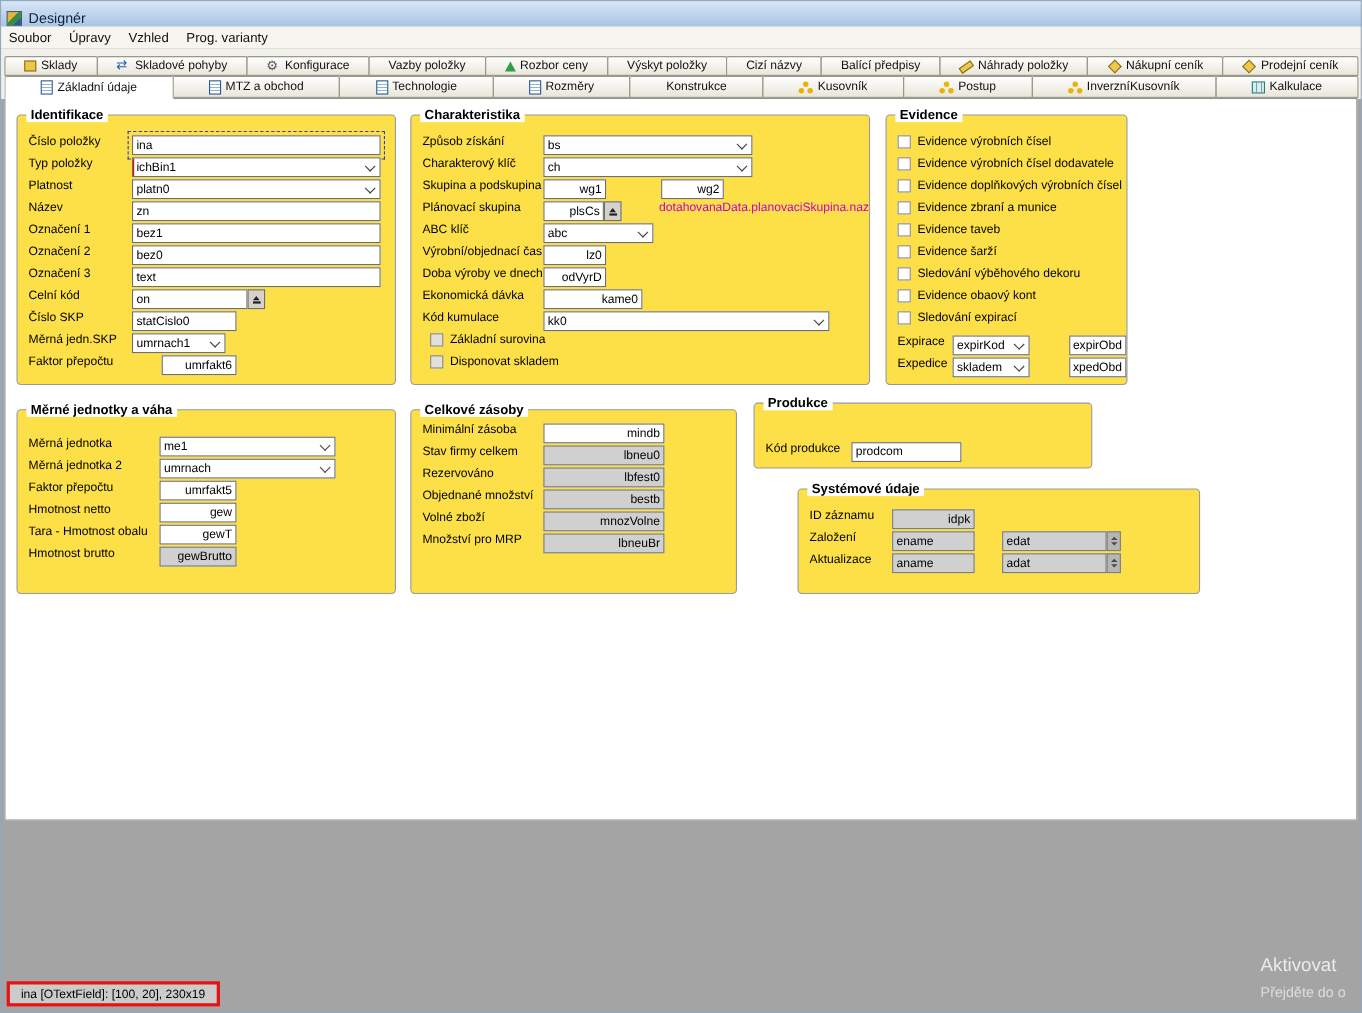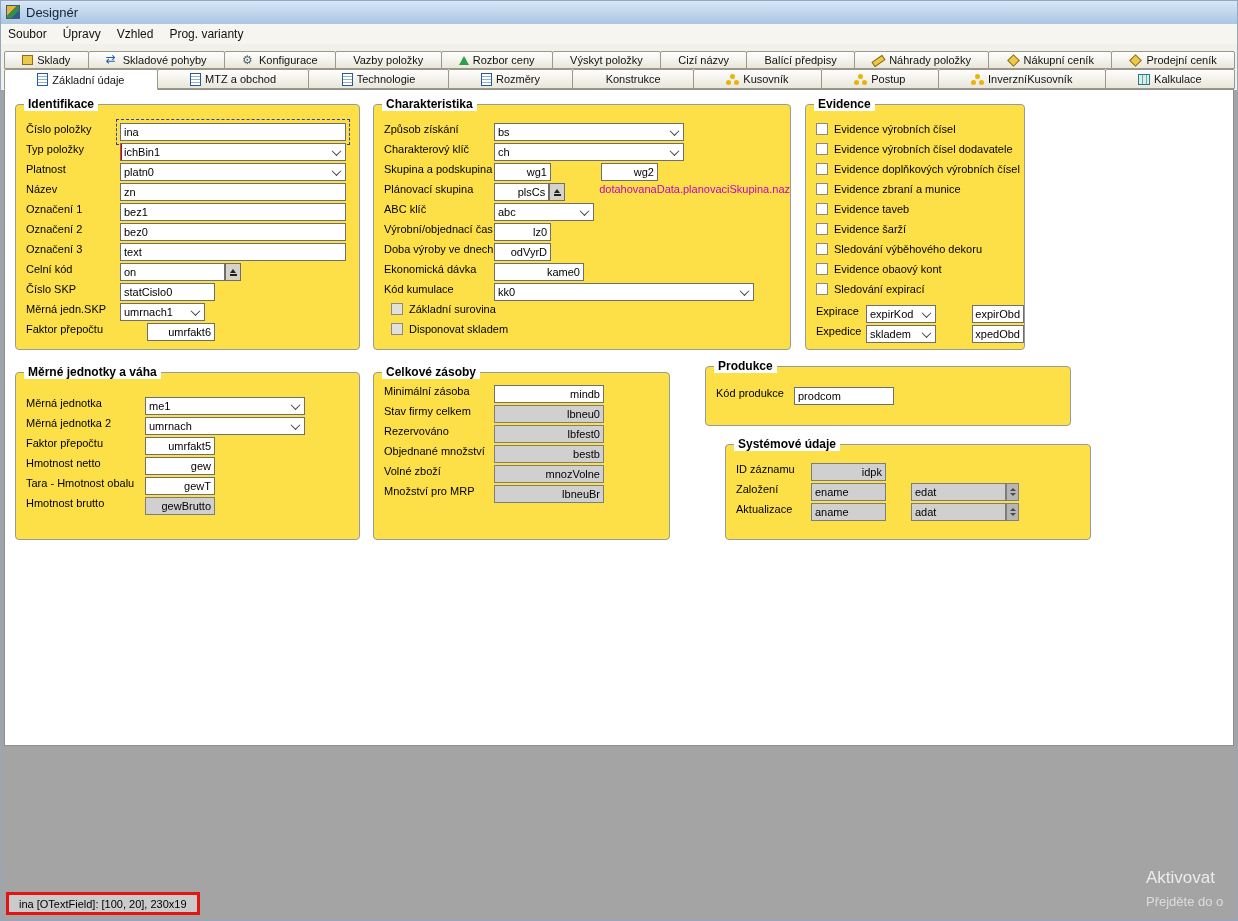--- a/index.html
+++ b/index.html
@@ -1,21 +1,21 @@
 <!DOCTYPE html>
 <html><head>
 <meta charset="utf-8">
 <style>
   html,body{margin:0;padding:0}
   body{font-family:"Liberation Sans","DejaVu Sans",sans-serif;background:#7c7c7c}
   .app{position:relative;width:1238px;height:921px;overflow:hidden;background:#a4a4a4}
   .frame{position:absolute;inset:0;border:1px solid #93a8c0;pointer-events:none;z-index:50}
 
   
-  .titlebar{position:absolute;top:0;left:0;right:0;height:24px;background:linear-gradient(#dae7f6,#a9c6e4);display:flex;align-items:center;padding-left:6px;font-size:13px;color:#10233a;box-sizing:border-box}
+  .titlebar{position:absolute;top:0;left:0;right:0;height:24px;background:linear-gradient(#dae7f6,#a9c6e4);display:flex;align-items:flex-end;padding-left:6px;font-size:13px;color:#10233a;box-sizing:border-box}
   .appicon{width:14px;height:14px;margin-right:6px;background:linear-gradient(135deg,#e4b33a 0 40%,#3a8a4a 40% 70%,#2a5a95 70%);border:1px solid #4a5a6a;box-sizing:border-box;flex:none}
 
   
   .menubar{position:absolute;top:24px;left:0;right:0;height:20px;background:#f6f5f0;display:flex;align-items:flex-end;font-size:12px;color:#111}
   .menu-item{padding:0 8px;height:100%;display:flex;align-items:center;cursor:default}
 
   .tabarea{position:absolute;top:44px;left:0;right:0;height:46px;background:#f1f0ea}
 
   
   .tabrow{position:absolute;left:4px;right:4px;display:flex}
@@ -42,21 +42,21 @@
 
   
   .content{position:absolute;top:89px;left:4px;width:1230px;height:657px;background:#fff;border:1px solid #8f8f8f;box-sizing:border-box;z-index:1}
   .group{position:absolute;border:1px solid #9a9a9a;border-radius:4px;background:#fde047;padding:18px 0 0 10px;box-sizing:border-box}
   .legend{position:absolute;top:-8px;left:8px;background:#fff;padding:0 4px;font-weight:bold;font-size:12px;color:#000;white-space:nowrap}
   .g-ident{left:10px;top:14px;width:345px;height:246px}
   .g-char{left:368px;top:14px;width:418px;height:246px}
   .g-evid{left:800px;top:14px;width:220px;height:246px}
   .g-mj{left:10px;top:282px;width:345px;height:168px;padding-top:24px}
   .g-zas{left:368px;top:282px;width:297px;height:168px;padding-top:12px}
-  .g-prod{left:700px;top:276px;width:366px;height:60px;padding-top:20px}
+  .g-prod{left:680px;top:276px;width:308px;height:60px;padding-top:35px}
   .g-sys{left:720px;top:354px;width:366px;height:96px}
 
   .row{display:flex;align-items:flex-start;height:20px}
   .lbl{font-size:11px;color:#000;flex:none;white-space:nowrap}
   .lw94{width:94px}.lw110{width:110px}.lw119{width:119px}.lw50{width:50px}.lw78{width:78px}.lw75{width:75px}
   .fld{position:relative;box-sizing:border-box;height:18px;border:1px solid #6f6f6f;background:#fff;font-size:11px;color:#000;display:flex;align-items:center;padding:0 3px;overflow:hidden;white-space:nowrap}
   .fld.gray{background:#d0d0d0;border-color:#7d7d7d}
   .fld.right{justify-content:flex-end}
   .w226{width:226px}.w190{width:190px}.w160{width:160px}.w110{width:110px}.w105{width:105px}.w100{width:100px}
   .w95{width:95px}.w90{width:90px}.w85{width:85px}.w80{width:80px}.w75{width:75px}.w70{width:70px}.w68{width:68px}

